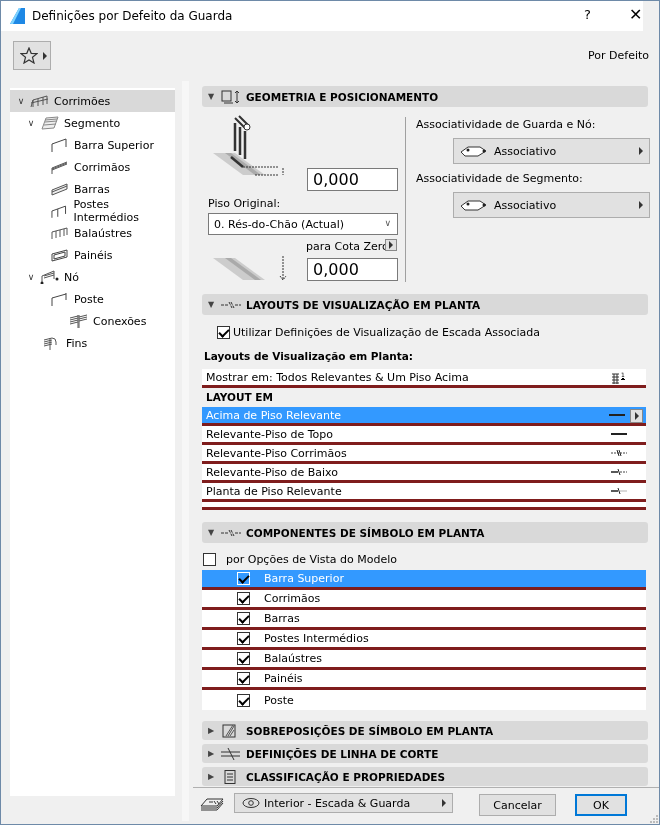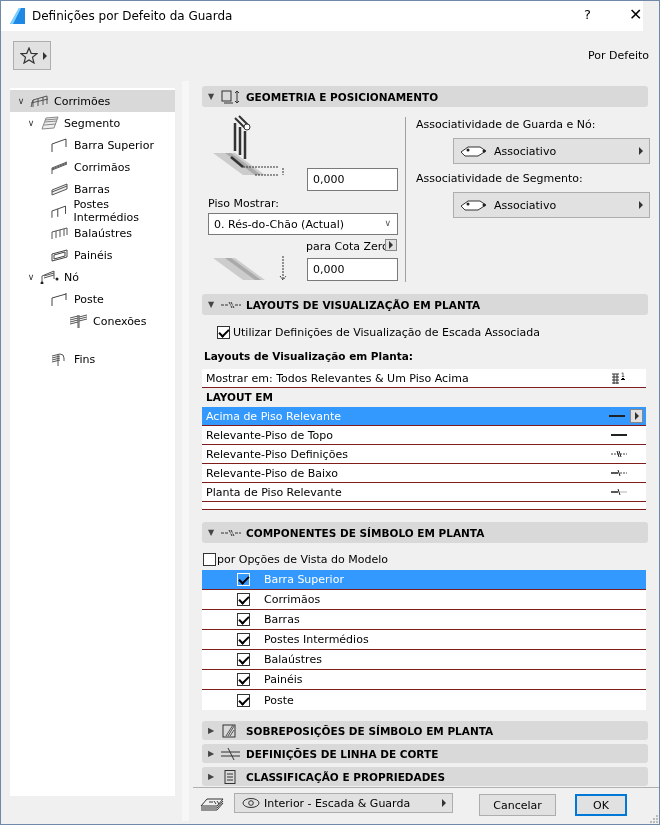--- a/index.html
+++ b/index.html
@@ -16,30 +16,30 @@
 .por-defeito{position:absolute;right:10px;top:48px;font-size:11px}
 .tree{position:absolute;left:9px;top:87px;width:165px;height:708px;background:#fff}
 .tree-item{position:absolute;left:0;width:165px;height:22px;display:flex;align-items:center;font-size:11px}
 .tree-item.sel{background:#d9d9d9}
 .tree-item .chev{width:10px;font-size:9px;color:#333;text-align:center}
 .tree-item .ico{width:20px;height:14px;margin:0 4px 0 4px}
 .divider-v{position:absolute;left:181px;top:80px;width:7px;height:740px;background:#f7f7f7}
 .sec-hdr{position:absolute;left:201px;width:446px;height:21px;background:#d9d9d9;border-radius:3px;display:flex;align-items:center;font-weight:bold;font-size:10.5px}
 .sec-hdr .arr{width:18px;text-align:center;font-size:8px;color:#444}
 .sec-hdr .sico{width:22px;height:14px;margin-right:4px}
-.inp{position:absolute;background:#fff;border:1px solid #7a7a7a;height:23px;display:flex;align-items:center;padding-left:5px;font-size:11px}
+.inp{position:absolute;background:#fff;border:1px solid #7a7a7a;height:23px;display:flex;align-items:center;padding-left:5px;font-size:16px}
 .lbl{position:absolute;font-size:11px}
 .sel-box{position:absolute;background:#fff;border:1px solid #7a7a7a;height:22px;display:flex;align-items:center;padding-left:5px;font-size:11px}
 .sel-box .dd{position:absolute;right:6px;top:4px;font-size:9px;color:#555}
 .assoc-btn{position:absolute;background:#e1e1e1;border:1px solid #adadad;width:197px;height:26px;display:flex;align-items:center;padding-left:6px}
 .assoc-btn .tri-r{position:absolute;right:6px;margin:0}
 .vline{position:absolute;left:404px;top:116px;width:1px;height:165px;background:#a0a0a0}
 .chk{display:inline-block;width:13px;height:13px;border:1px solid #333;background:#fff;position:relative;vertical-align:middle}
 .chk.on::after{content:"";position:absolute;left:3px;top:0px;width:4px;height:8px;border:solid #000;border-width:0 2px 2px 0;transform:rotate(45deg)}
-.list-row{position:absolute;left:201px;width:444px;height:19px;background:#fff;border-bottom:1px solid #7f1d1d;display:flex;align-items:center;padding-left:4px;font-size:11px}
+.list-row{position:absolute;left:201px;width:444px;height:19px;background:#fff;border-bottom:3px solid #7f1d1d;display:flex;align-items:center;padding-left:4px;font-size:11px}
 .list-row.hl{background:#3399ff;color:#fff}
 .list-row .lico{position:absolute;right:18px;width:18px;height:8px}
 .btn{position:absolute;background:#e1e1e1;border:1px solid #adadad;display:flex;align-items:center;justify-content:center;font-size:11px}
 .btn.default{border:2px solid #0078d7}
 </style>
 </head>
 <body>
 
 <div class="win">
 
@@ -126,21 +126,21 @@
           <path d="M2,14 L2,6 L16,2 M16,1 L16,8" stroke="#444" fill="none"></path>
         </svg>
       <span>Poste</span>
     </div>
     <div class="tree-item" style="top:222px;padding-left:55px">
       <svg class="ico" viewBox="0 0 20 14">
           <path d="M1,4 L9,2 M1,6 L9,4 M1,8 L9,6 M1,10 L9,8 M9,1 L9,14 M10,1 L10,14 M10,3 L18,1 M10,5 L18,3 M10,7 L18,5" stroke="#555" fill="none"></path>
         </svg>
       <span>Conexões</span>
     </div>
-    <div class="tree-item" style="top:260px;padding-left:36px">
+    <div class="tree-item" style="top:244px;padding-left:28px">
       <svg class="ico" viewBox="0 0 20 14">
           <path d="M2,4 L10,2 Q14,2 14,6 L14,9 M2,6 L10,4 M2,8 L10,6 M2,10 L10,8 M8,2 L8,14" stroke="#555" fill="none"></path>
         </svg>
       <span>Fins</span>
     </div>
   </div>
 
   <div class="divider-v"></div>
 
   <div class="sec-hdr" style="top:85px">
@@ -156,21 +156,21 @@
     <polygon points="0,40 22,40 52,62 30,62" fill="#ccc"></polygon>
     <polygon points="12,40 18,40 48,62 42,62" fill="#aaa"></polygon>
     <path d="M22,5 L32,15 M26,3 L36,13" stroke="#333" stroke-width="2"></path>
     <circle cx="34" cy="14" r="3" fill="#fff" stroke="#333"></circle>
     <path d="M22,10 L22,38 M27,14 L27,42 M32,18 L32,46" stroke="#333" stroke-width="2.5"></path>
     <path d="M18,44 L30,54" stroke="#333" stroke-width="2.5"></path>
     <path d="M30,54 L66,54 M42,62 L66,62 M70,55 L70,62" stroke="#333" stroke-dasharray="2,1"></path>
   </svg>
   <div class="inp" style="left:306px;top:167px;width:91px">0,000</div>
 
-  <span class="lbl" style="left:207px;top:196px">Piso Mostrar:</span>
+  <span class="lbl" style="left:207px;top:196px">Piso Original:</span>
   <div class="sel-box" style="left:207px;top:212px;width:190px">
     <span>0. Rés-do-Chão (Actual)</span>
     <span class="dd">∨</span>
   </div>
   <span class="lbl" style="left:305px;top:239px">para Cota Zero</span>
   <div style="position:absolute;left:384px;top:238px;width:12px;height:12px;border:1px solid #888;background:#e1e1e1">
     <span class="tri-r" style="position:absolute;left:3px;top:1px;margin:0"></span>
   </div>
   <svg style="position:absolute;left:212px;top:255px" width="80" height="28" viewBox="0 0 80 28">
     <polygon points="0,2 22,2 52,24 30,24" fill="#ccc"></polygon>
@@ -235,21 +235,21 @@
         <span class="tri-r" style="position:absolute;left:4px;top:2px;margin:0"></span>
       </div>
   </div>
   <div class="list-row" style="top:425px">
     <span>Relevante-Piso de Topo</span>
     <svg class="lico" viewBox="0 0 18 8">
         <path d="M1,4 L17,4" stroke="#222" stroke-width="2"></path>
       </svg>
   </div>
   <div class="list-row" style="top:444px">
-    <span>Relevante-Piso Definições</span>
+    <span>Relevante-Piso Corrimãos</span>
     <svg class="lico" viewBox="0 0 18 8">
         <path d="M1,4 L17,4" stroke="#444" stroke-dasharray="2,1"></path>
         <path d="M7,1 L9,7 M9,1 L11,7" stroke="#222"></path>
       </svg>
   </div>
   <div class="list-row" style="top:463px">
     <span>Relevante-Piso de Baixo</span>
     <svg class="lico" viewBox="0 0 18 8">
         <path d="M1,4 L8,4" stroke="#222" stroke-width="1.5"></path>
         <path d="M10,4 L17,4" stroke="#444" stroke-dasharray="2,1"></path>
@@ -269,21 +269,21 @@
   <div class="sec-hdr" style="top:521px">
     <span class="arr">▼</span>
     <svg class="sico" viewBox="0 0 22 14">
         <path d="M1,7 L8,7 M9,4 L12,10 M11,4 L14,10 M15,7 L21,7" stroke="#333" fill="none" stroke-dasharray="3,1"></path>
       </svg>
     <span>COMPONENTES DE SÍMBOLO EM PLANTA</span>
   </div>
 
   <div style="position:absolute;left:202px;top:552px;display:flex;align-items:center">
     <span class="chk"></span>
-    <span style="margin-left:1px">por Opções de Vista do Modelo</span>
+    <span style="margin-left:10px">por Opções de Vista do Modelo</span>
   </div>
 
   <div class="list-row hl" style="top:569px;height:20px;padding-left:35px">
     <span class="chk on" style="border-color:#fff;background:transparent"></span>
     <span style="margin-left:14px">Barra Superior</span>
   </div>
   <div class="list-row" style="top:589px;height:20px;padding-left:35px">
     <span class="chk on"></span>
     <span style="margin-left:14px">Corrimãos</span>
   </div>

